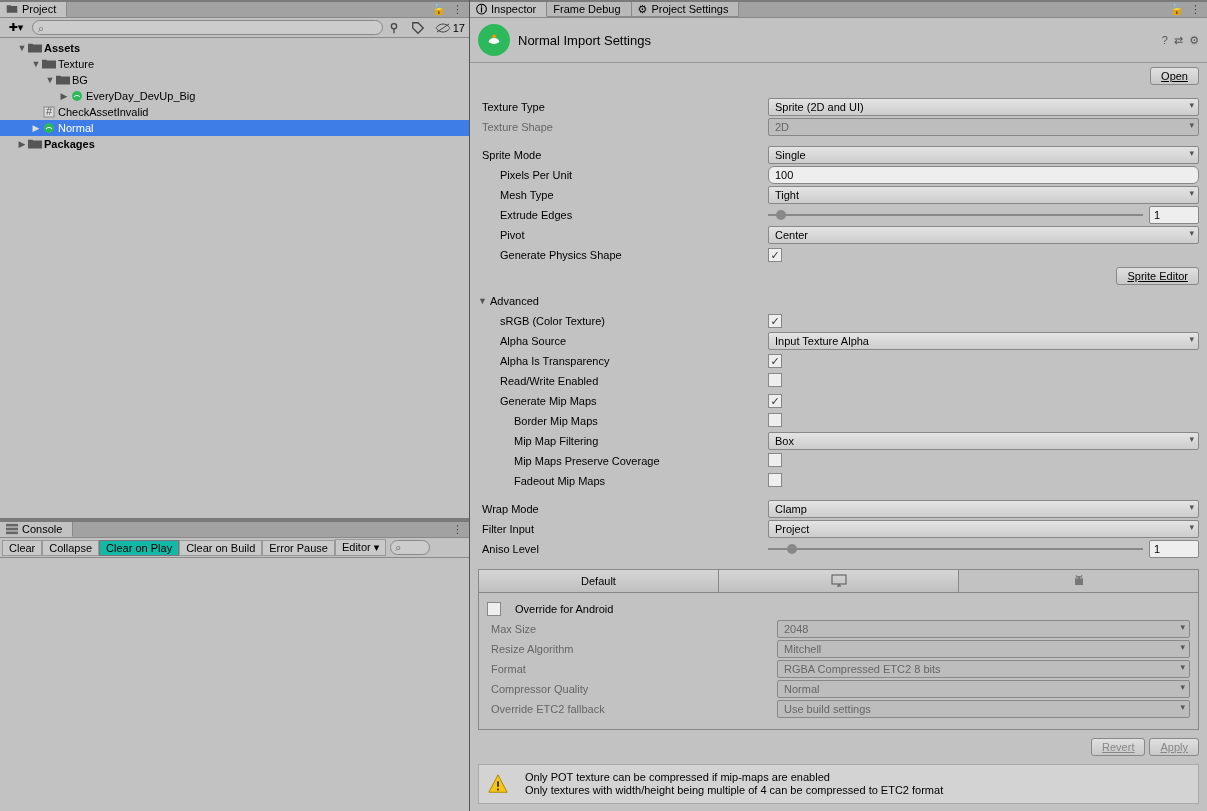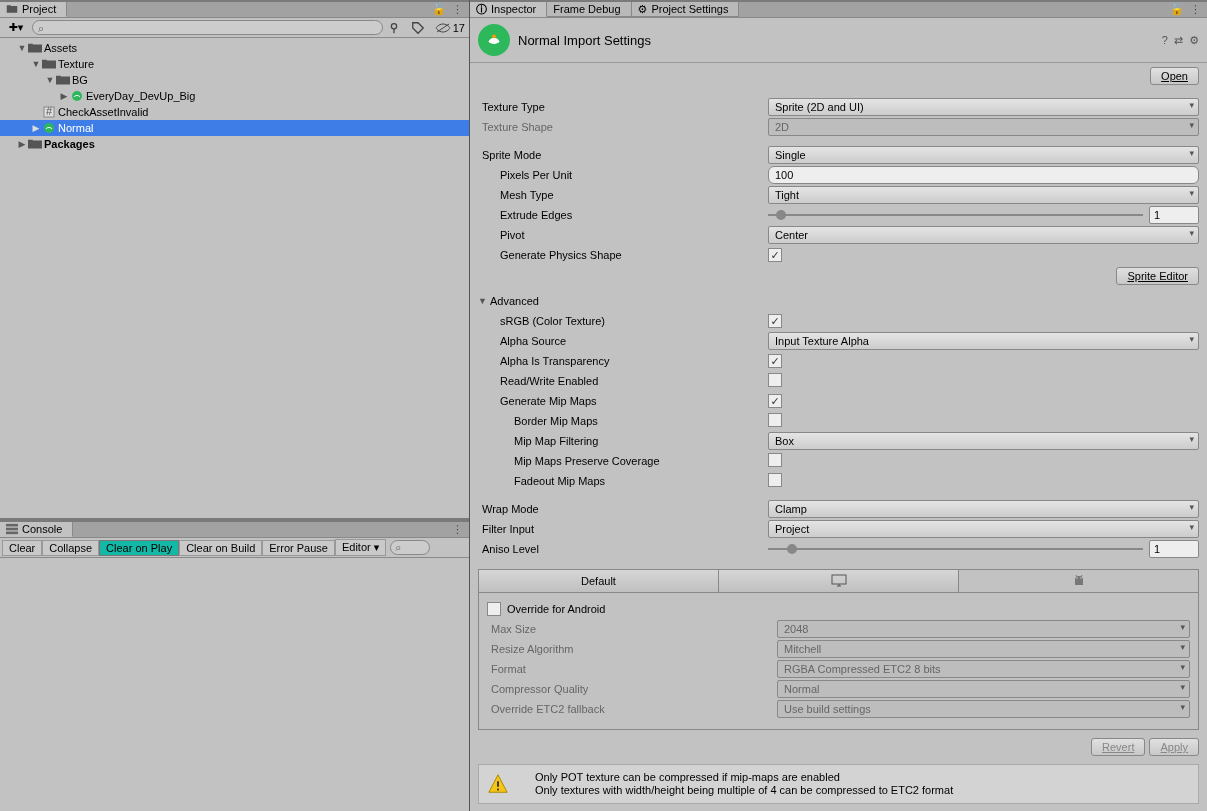--- a/index.html
+++ b/index.html
@@ -81,21 +81,21 @@
 
 .platform-tabs { display: flex; border: 1px solid #888; margin-top: 10px; }
 .ptab { flex: 1; height: 22px; display: flex; align-items: center; justify-content: center; border-right: 1px solid #888; background: linear-gradient(#d6d6d6,#c0c0c0); cursor: pointer; }
 .ptab:last-child { border-right: none; }
 .ptab.active { background: #c2c2c2; }
 .platform-body { border: 1px solid #888; border-top: none; padding: 6px 8px 10px 8px; }
 
 .revert-apply { display: flex; justify-content: flex-end; gap: 4px; padding: 8px 0; }
 .unity-btn.disabled { color: #888; }
 
-.warning-box { border: 1px solid #aaa; background: #d3d3d3; padding: 6px 8px; display: flex; align-items: center; gap: 26px; }
+.warning-box { border: 1px solid #aaa; background: #d3d3d3; padding: 6px 8px; display: flex; align-items: center; gap: 16px; }
 .warn-icon { width: 22px; height: 22px; }
 .warn-text { font-size: 10px; line-height: 13px; }
 
 svg { display: block; }
 </style>
 </head>
 <body>
 
 <div class="main">
 
@@ -138,21 +138,21 @@
         <span>17</span>
       </div>
     </div>
 
     <div class="tree">
       <div class="tree-row indent-1">
         <span class="arrow">▼</span>
         <svg class="folder-icon" viewBox="0 0 16 12">
             <path fill="#555" d="M0 1h5l1 1h10v9H0z"></path>
           </svg>
-        <span style="font-weight:normal">Assets</span>
+        <span style="font-weight:bold">Assets</span>
       </div>
       <div class="tree-row indent-2">
         <span class="arrow">▼</span>
         <svg class="folder-icon" viewBox="0 0 16 12">
             <path fill="#555" d="M0 1h5l1 1h10v9H0z"></path>
           </svg>
         <span>Texture</span>
       </div>
       <div class="tree-row indent-3">
         <span class="arrow">▼</span>
@@ -403,21 +403,21 @@
               <path d="M3 6a4 4 0 018 0v5H3z" fill="#777"></path>
               <circle cx="5" cy="4" r="0.8" fill="#c2c2c2"></circle>
               <circle cx="9" cy="4" r="0.8" fill="#c2c2c2"></circle>
               <line x1="4" y1="1" x2="5" y2="3" stroke="#777"></line>
               <line x1="10" y1="1" x2="9" y2="3" stroke="#777"></line>
             </svg>
         </div>
       </div>
       <div class="platform-body">
         <div class="prop-row">
-          <div style="display:flex;align-items:center;gap:6px">
+          <div style="display:flex;align-items:center;gap:14px">
             <div class="checkbox"></div>
             <span>Override for Android</span>
           </div>
         </div>
         <div class="prop-row">
           <div class="prop-label disabled">Max Size</div>
           <div class="prop-field">
               <div class="dropdown disabled">2048</div>
             </div>
         </div>

